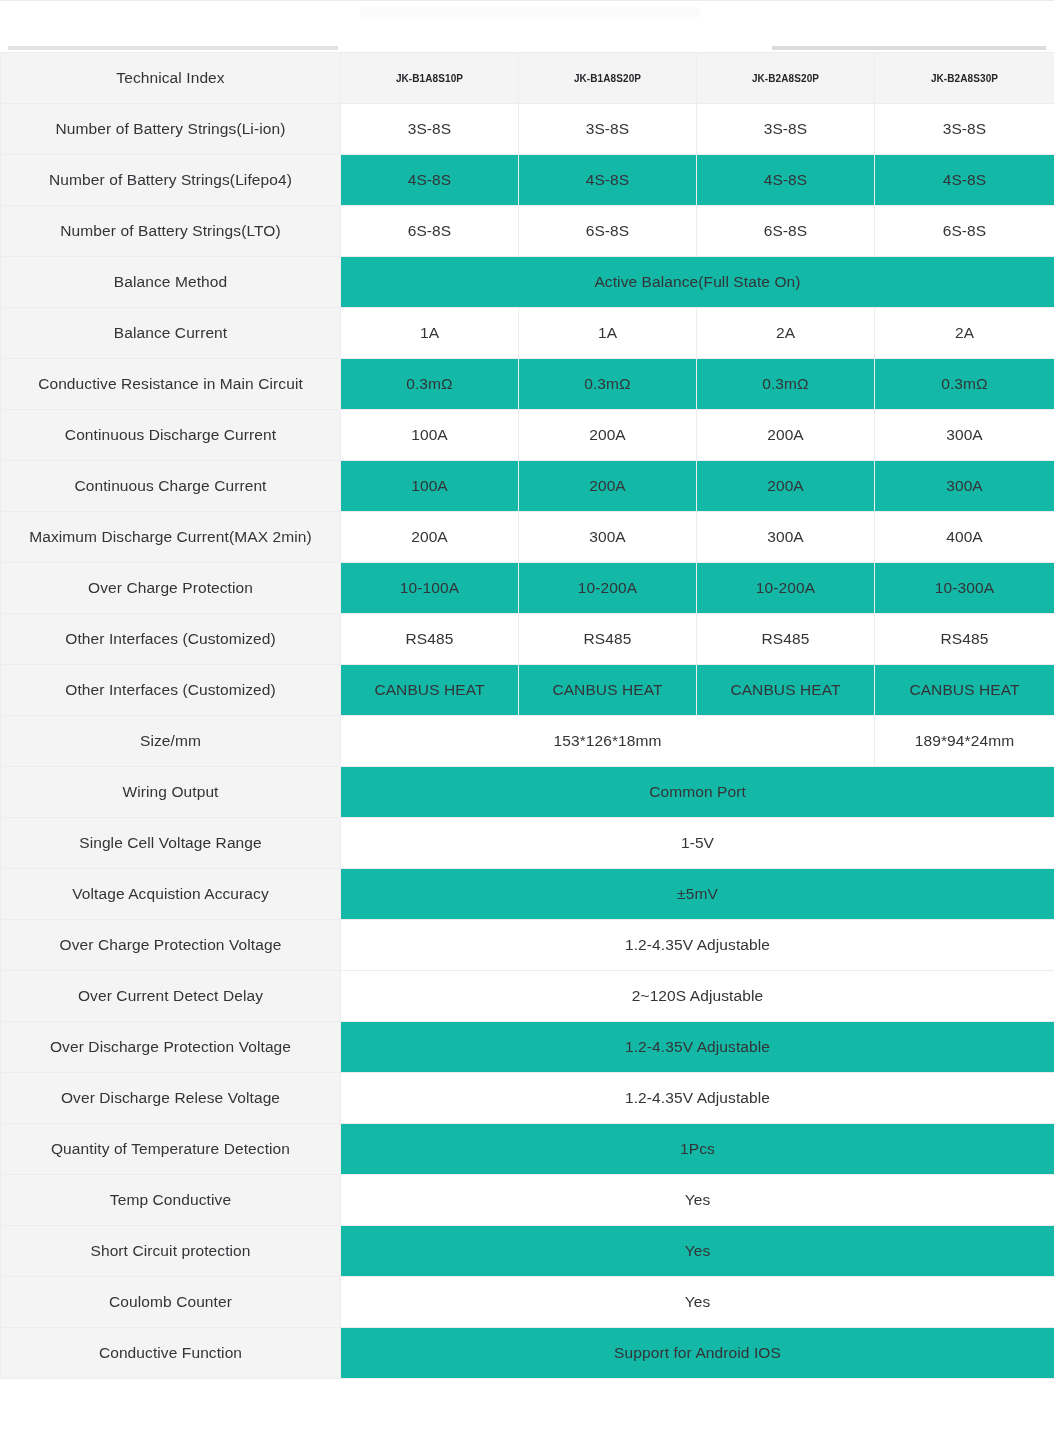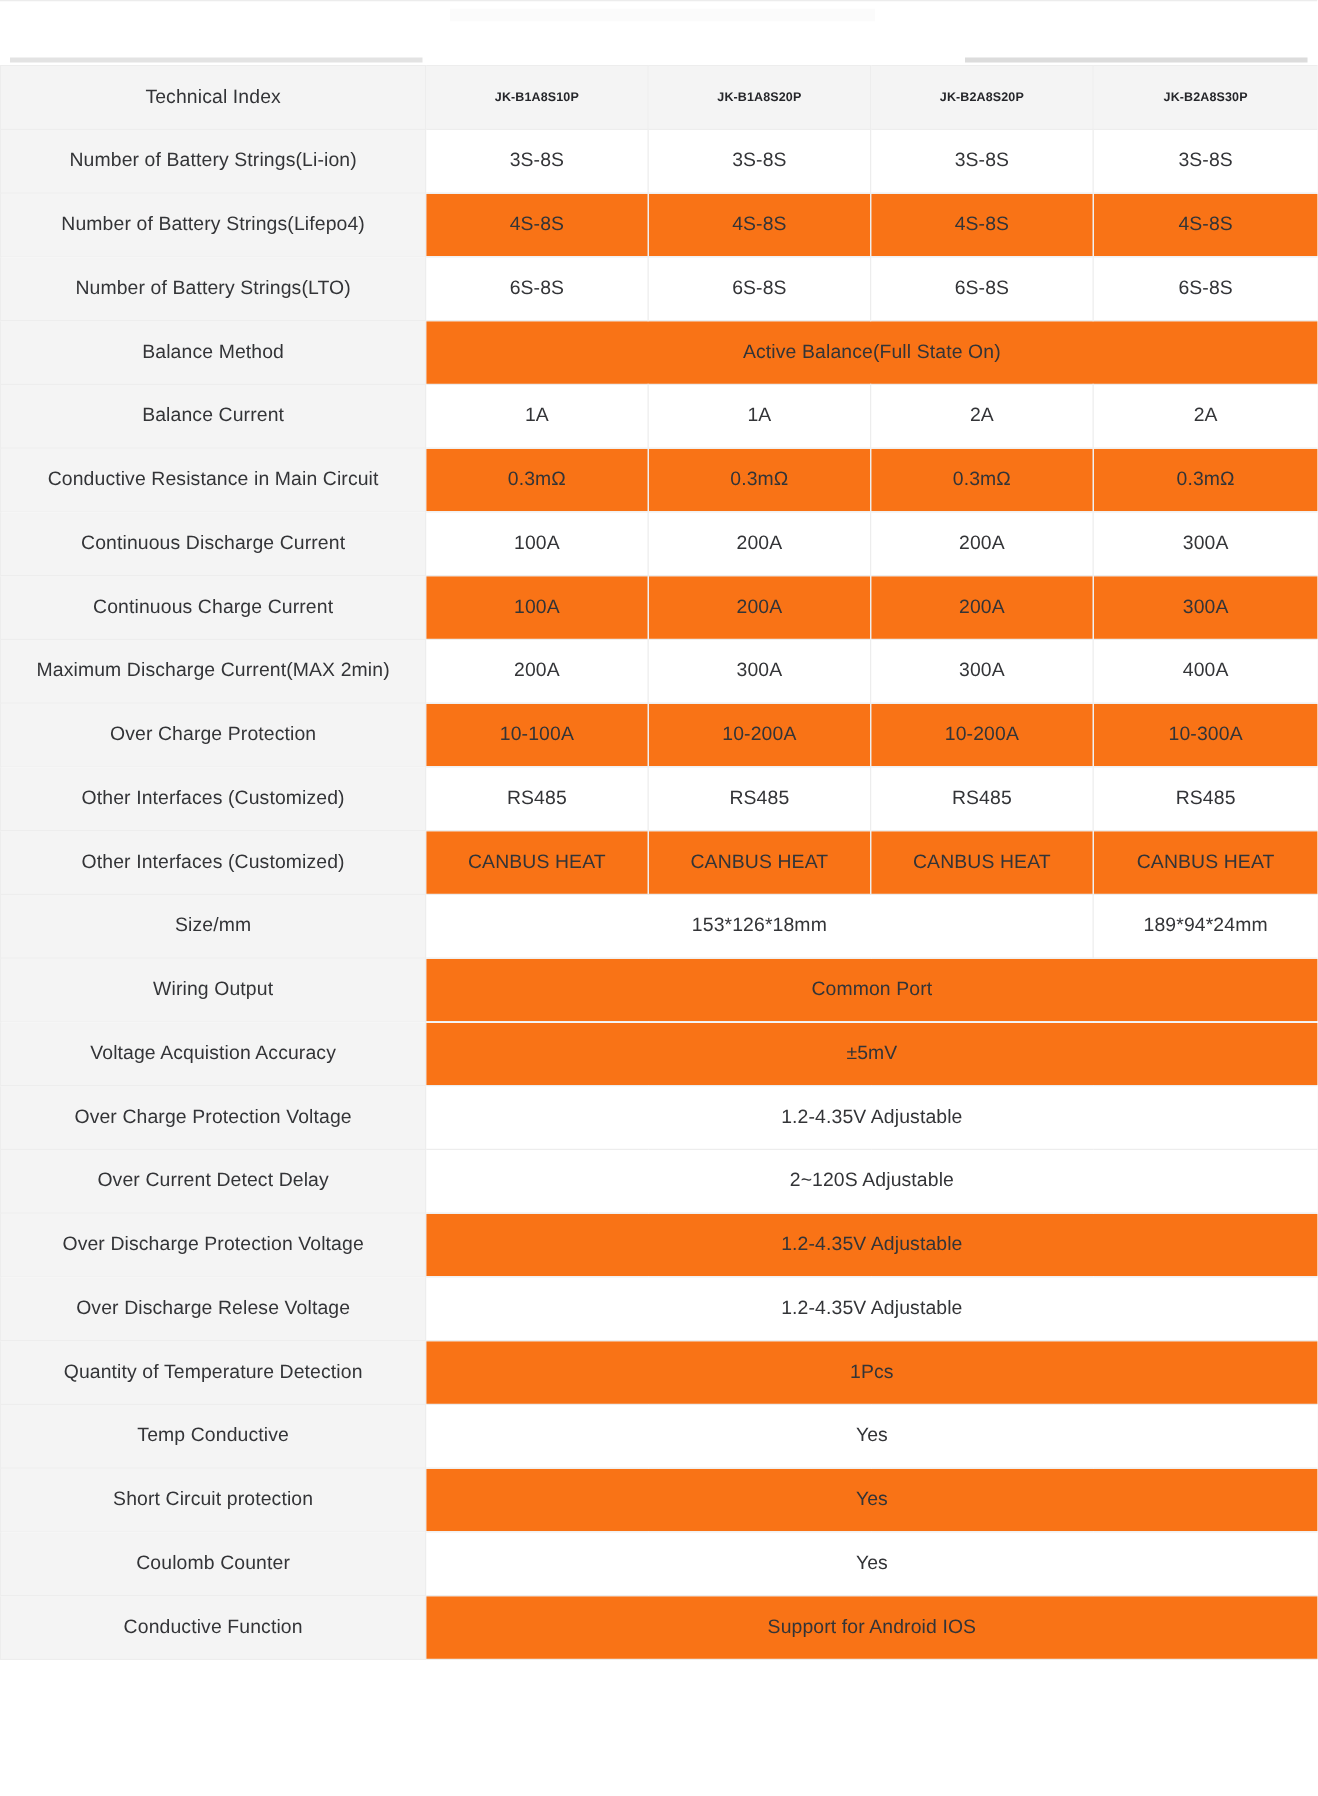--- a/index.html
+++ b/index.html
@@ -97,21 +97,21 @@
     font-weight: 400;
     color: #333437;
     font-size: 15.5px;
   }
   table.spec th.label {
     font-weight: 400;
   }
   
   table.spec tr.stripe td.val,
   table.spec tr.stripe td.span {
-    background: #f97316;
+    background: #14b8a6;
   }
   table.spec tr.plain td.val,
   table.spec tr.plain td.span {
     background: #ffffff;
   }
 </style>
 </head>
 <body>
 
 <div id="sheet">
@@ -223,20 +223,24 @@
         </tr>
         <tr class="plain">
           <td class="label">Size/mm</td>
           <td class="span" colspan="3">153*126*18mm</td>
           <td class="val">189*94*24mm</td>
         </tr>
         <tr class="stripe">
           <td class="label">Wiring Output</td>
           <td class="span" colspan="4">Common Port</td>
         </tr>
+        <tr class="plain">
+          <td class="label">Single Cell Voltage Range</td>
+          <td class="span" colspan="4">1-5V</td>
+        </tr>
         <tr class="stripe">
           <td class="label">Voltage Acquistion Accuracy</td>
           <td class="span" colspan="4">±5mV</td>
         </tr>
         <tr class="plain">
           <td class="label">Over Charge Protection Voltage</td>
           <td class="span" colspan="4">1.2-4.35V Adjustable</td>
         </tr>
         <tr class="plain">
           <td class="label">Over Current Detect Delay</td>

